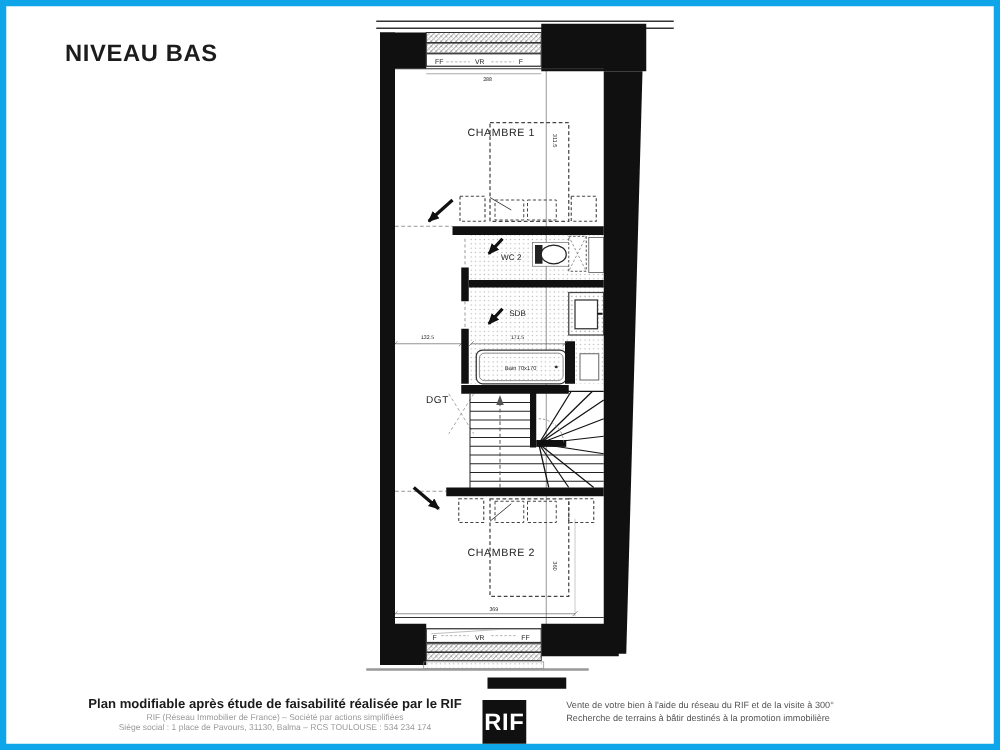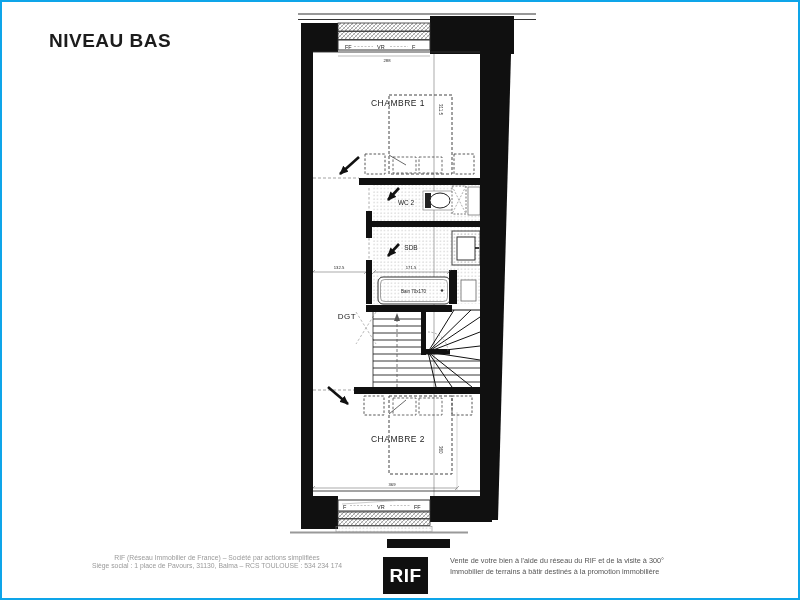--- a/index.html
+++ b/index.html
@@ -1,34 +1,34 @@
 <!DOCTYPE html>
 <html><head>
 <meta charset="utf-8">
 <style>
   html,body{margin:0;padding:0;background:#e8e8e8;}
   .canvas{
     position:relative;width:800px;height:600px;background:#ffffff;
-    border:2px solid #0ea5e9;box-sizing:border-box;overflow:hidden;
+    border:5px solid #0ea5e9;box-sizing:border-box;overflow:hidden;
     font-family:"Liberation Sans", sans-serif;
     padding-left:18px;
   }
   .page-title{
     position:absolute;left:47px;top:28px;font-size:19px;font-weight:600;
     letter-spacing:0.5px;color:#1c1c1c;
   }
   .plan-svg{position:absolute;left:0;top:0;}
   .footer{position:absolute;left:0;top:546px;width:800px;height:54px;}
   .footer-left{
     position:absolute;left:50px;top:6px;width:330px;text-align:center;color:#9a9a9a;
   }
   .footer-left .l1{font-size:10.5px;font-weight:bold;color:#1b1b1b;margin-bottom:2px;}
   .footer-left .l2,.footer-left .l3{font-size:6.8px;line-height:1.25;}
   .rif-logo{
-    position:absolute;left:381px;top:9px;width:45px;height:37px;background:#101010;
+    position:absolute;left:381px;top:9px;width:35px;height:37px;background:#101010;
     color:#ffffff;display:flex;align-items:center;justify-content:center;
     font-size:19px;font-weight:bold;letter-spacing:0.5px;
   }
   .footer-right{
     position:absolute;left:448px;top:8px;width:330px;color:#555555;
     font-size:7.3px;line-height:1.5;
   }
   svg text{font-family:"Liberation Sans", sans-serif;fill:#222;}
 </style>
 </head>
@@ -217,23 +217,24 @@
     <g stroke="#111" stroke-width="2.6">
       <line x1="357" y1="155" x2="338" y2="172" marker-end="url(#arw)"></line>
       <line x1="397" y1="186" x2="386" y2="198" marker-end="url(#arw)"></line>
       <line x1="397" y1="242" x2="386" y2="254" marker-end="url(#arw)"></line>
       <line x1="326" y1="385" x2="346" y2="402" marker-end="url(#arw)"></line>
     </g>
   </svg>
 
   <div class="footer">
     <div class="footer-left">
+      <div class="l1">Plan modifiable après étude de faisabilité réalisée par le RIF</div>
       <div class="l2">RIF (Réseau Immobilier de France) – Société par actions simplifiées</div>
       <div class="l3">Siège social : 1 place de Pavours, 31130, Balma – RCS TOULOUSE : 534 234 174</div>
     </div>
     <div class="rif-logo">RIF</div>
     <div class="footer-right">
       <div>Vente de votre bien à l'aide du réseau du RIF et de la visite à 300°</div>
-      <div>Immobilier de terrains à bâtir destinés à la promotion immobilière</div>
+      <div>Recherche de terrains à bâtir destinés à la promotion immobilière</div>
     </div>
   </div>
 
 </div>
 
 </body></html>

